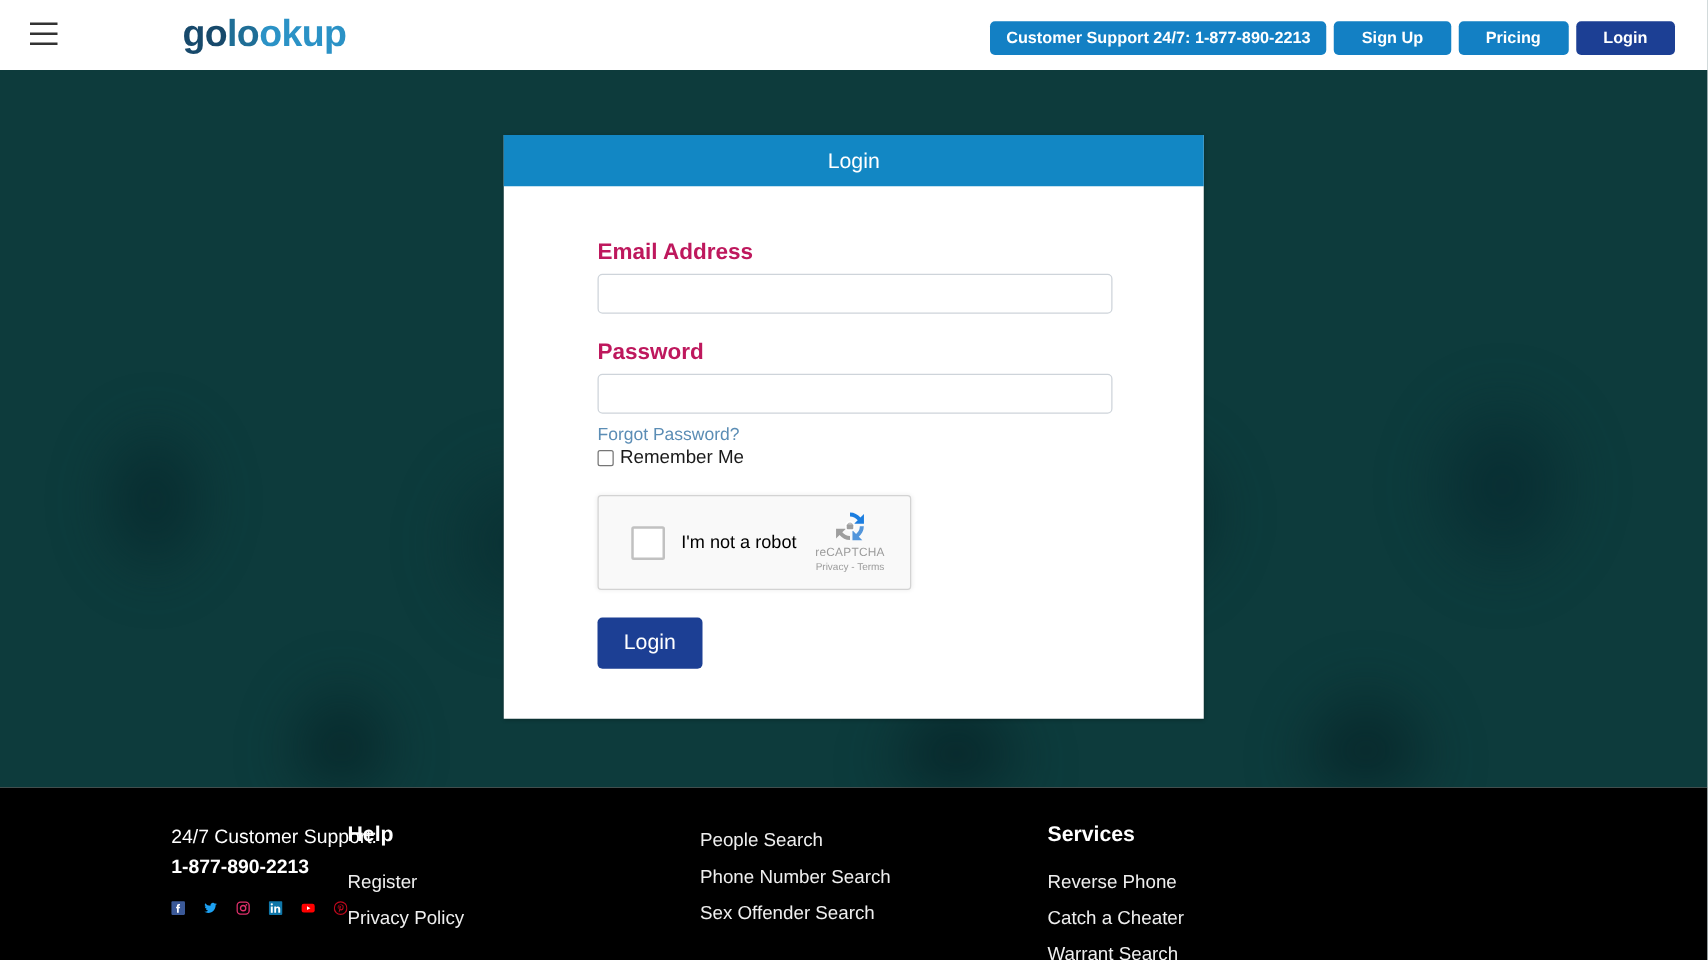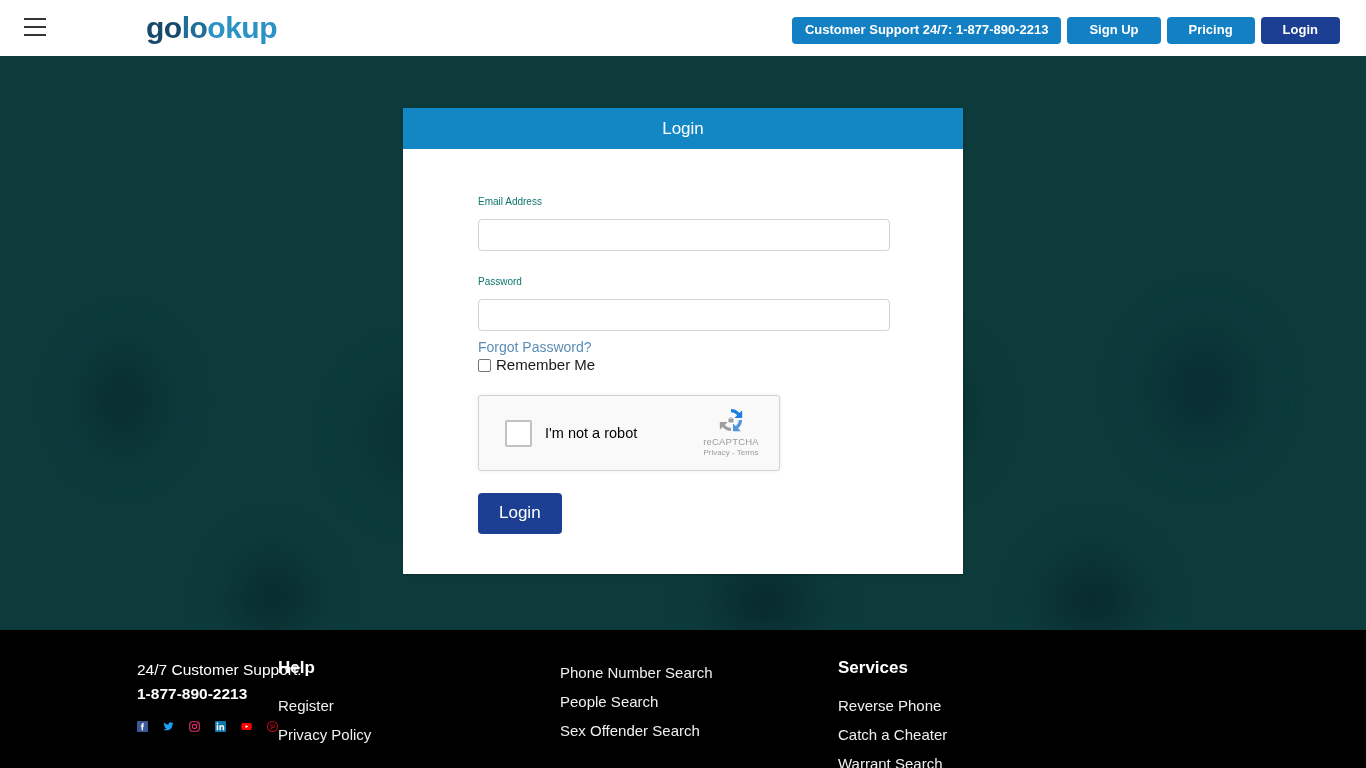--- a/index.html
+++ b/index.html
@@ -100,21 +100,21 @@
   .card-header {
     height: 41px; background: #1287c4;
     display: flex; align-items: center; justify-content: center;
   }
   .card-header-title {
     color: #ffffff; font-size: 17px; font-weight: 400; line-height: 20px;
   }
   .card-body { padding: 44px 75px 40px; }
 
   .field-label {
-    font-size: 10px; font-weight: 400; color: #0f766e;
+    font-size: 18px; font-weight: 700; color: #be185d;
     margin-bottom: 9px; line-height: 17px;
   }
   .text-input {
     display: block; width: 412px; height: 32px;
     border: 1px solid #ced4da; border-radius: 4px;
     background: #fff; font-size: 14px; padding: 4px 10px;
     font-family: "Liberation Sans", sans-serif;
     color: #333; outline: none;
   }
   .gap-md { height: 22px; }
@@ -131,21 +131,21 @@
   .remember-box {
     width: 13px; height: 13px; border: 1px solid #767676;
     background: #fff; border-radius: 2px; cursor: pointer;
     flex-shrink: 0;
   }
   .remember-label { font-size: 15px; color: #1a1a1a; line-height: 18px; }
 
   
   .recaptcha {
     margin-top: 21px;
-    width: 302px; height: 76px;
+    width: 251px; height: 76px;
     background: #f9f9f9; border: 1px solid #d3d3d3; border-radius: 3px;
     box-shadow: 0 0 4px rgba(0,0,0,.08);
     display: flex; align-items: center;
     position: relative;
   }
   .rc-box {
     width: 27px; height: 27px; background: #fff;
     border: 2px solid #c1c1c1; border-radius: 2px;
     margin-left: 26px; cursor: pointer; flex-shrink: 0;
   }
@@ -327,22 +327,22 @@
       </div>
     </div>
 
     <div class="fcol fcol-help">
       <div class="f-head">Help</div>
       <a class="f-link">Register</a>
       <a class="f-link">Privacy Policy</a>
     </div>
 
     <div class="fcol fcol-dirs">
+      <a class="f-link">People Search</a>
       <a class="f-link">Phone Number Search</a>
-      <a class="f-link">People Search</a>
       <a class="f-link">Sex Offender Search</a>
     </div>
 
     <div class="fcol fcol-svcs">
       <div class="f-head">Services</div>
       <a class="f-link">Reverse Phone</a>
       <a class="f-link">Catch a Cheater</a>
       <a class="f-link">Warrant Search</a>
     </div>
 

